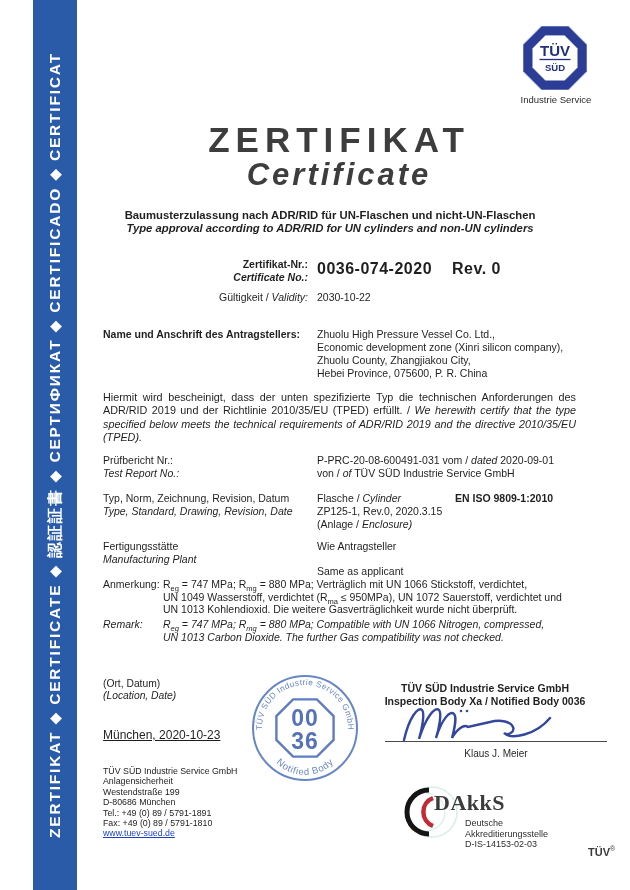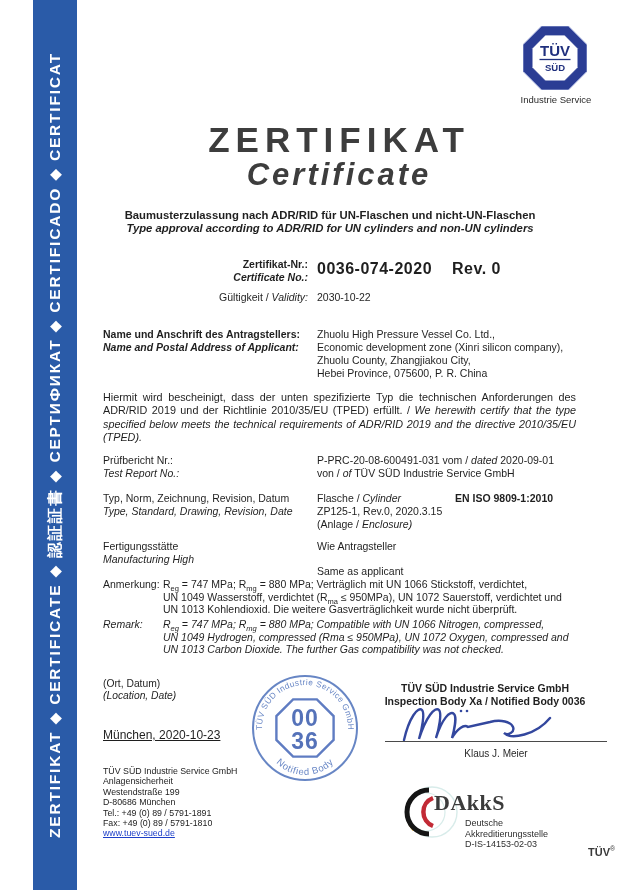--- a/index.html
+++ b/index.html
@@ -68,21 +68,20 @@
 
   <div class="abs lblcol right t105 bold ital nowrap" style="top:270.5px;">Certificate No.:</div>
   <div class="abs lblcol right t105 bold nowrap" style="top:258px;">Zertifikat-Nr.:</div>
   <div class="abs valcol certnum nowrap" style="top:260px;">0036-074-2020</div>
   <div class="abs certnum nowrap" style="left:452px;top:260px;">Rev. 0</div>
 
   <div class="abs lblcol right t105 nowrap" style="top:291px;"><span>Gültigkeit / </span><span class="it">Validity:</span></div>
   <div class="abs valcol t105 nowrap" style="top:291px;">2030-10-22</div>
 
   <div class="abs lblcol t105 bold nowrap" style="left:103px;width:215px;top:328px;">Name und Anschrift des Antragstellers:</div>
-  <div class="abs lblcol t105 bold ital nowrap" style="left:103px;width:215px;top:341px;">Name and Postal Address of Applicant:</div>
   <div class="abs valcol t105" style="top:328px;">
     <div class="nowrap">Zhuolu High Pressure Vessel Co. Ltd.,</div>
     <div class="nowrap">Economic development zone (Xinri silicon company),</div>
     <div class="nowrap">Zhuolu County, Zhangjiakou City,</div>
     <div class="nowrap">Hebei Province, 075600, P. R. China</div>
   </div>
 
   <p class="abs statement" style="margin:0;">
     <span>Hiermit wird bescheinigt, dass der unten spezifizierte Typ die technischen Anforderungen des ADR/RID 2019 und der Richtlinie 2010/35/EU (TPED) erfüllt. / </span><span class="ital">We herewith certify that the type specified below meets the technical requirements of ADR/RID 2019 and the directive 2010/35/EU (TPED).</span>
   </p>
@@ -93,34 +92,33 @@
   <div class="abs t105 nowrap" style="left:103px;top:492px;">Typ, Norm, Zeichnung, Revision, Datum</div>
 
   <div class="abs valcol t105 nowrap" style="top:467px;"><span>von / </span><span class="it">of</span><span> TÜV SÜD Industrie Service GmbH</span></div>
   <div class="abs t105 ital nowrap" style="left:103px;top:505px;">Type, Standard, Drawing, Revision, Date</div>
   <div class="abs valcol t105 nowrap" style="top:492px;"><span>Flasche / </span><span class="it">Cylinder</span></div>
   <div class="abs t105 bold nowrap" style="left:455px;top:492px;">EN ISO 9809-1:2010</div>
   <div class="abs valcol t105 nowrap" style="top:505px;">ZP125-1, Rev.0, 2020.3.15</div>
   <div class="abs valcol t105 nowrap" style="top:518px;"><span>(Anlage / </span><span class="it">Enclosure)</span></div>
 
   <div class="abs t105 nowrap" style="left:103px;top:540px;">Fertigungsstätte</div>
-  <div class="abs t105 ital nowrap" style="left:103px;top:553px;">Manufacturing High</div>
+  <div class="abs t105 ital nowrap" style="left:103px;top:553px;">Manufacturing Plant</div>
   <div class="abs valcol t105 nowrap" style="top:540px;">Wie Antragsteller</div>
   <div class="abs valcol t105 nowrap" style="top:553px;margin-top:12px;">Same as applicant</div>
 
   <div class="abs t105 nowrap" style="left:103px;top:578px;">Anmerkung:</div>
   <div class="abs t105" style="left:163px;top:578px;line-height:12.7px;">
     <div class="nowrap"><span>R</span><sub>eg</sub><span> = 747 MPa; R</span><sub>mg</sub><span> = 880 MPa; Verträglich mit UN 1066 Stickstoff, verdichtet,</span></div>
     <div class="nowrap"><span>UN 1049 Wasserstoff, verdichtet (R</span><sub>ma</sub><span> ≤ 950MPa), UN 1072 Sauerstoff, verdichtet und</span></div>
     <div class="nowrap"><span>UN 1013 Kohlendioxid. Die weitere Gasverträglichkeit wurde nicht überprüft.</span></div>
   </div>
   <div class="abs t105 ital nowrap" style="left:103px;top:618px;">Remark:</div>
   <div class="abs t105 ital" style="left:163px;top:618px;line-height:12.7px;">
     <div class="nowrap"><span>R</span><sub>eg</sub><span> = 747 MPa; R</span><sub>mg</sub><span> = 880 MPa; Compatible with UN 1066 Nitrogen, compressed,</span></div>
-    <div class="nowrap"><span>UN 1049 Hydrogen, compressed (Rma ≤ 950MPa), UN 1072 Oxygen, compressed and</span></div>
     <div class="nowrap"><span>UN 1013 Carbon Dioxide. The further Gas compatibility was not checked.</span></div>
   </div>
 
   <div class="abs nowrap" style="left:103px;top:678px;font-size:10.3px;line-height:12px;">(Ort, Datum)</div>
   <div class="abs ital nowrap" style="left:103px;top:690px;font-size:10.3px;">(Location, Date)</div>
   <div class="abs nowrap" style="left:103px;top:728px;font-size:12px;text-decoration:underline;">München, 2020-10-23</div>
 
   <div class="abs addr" style="left:103px;top:766px;">
     <div class="nowrap">TÜV SÜD Industrie Service GmbH</div>
     <div class="nowrap">Anlagensicherheit</div>

